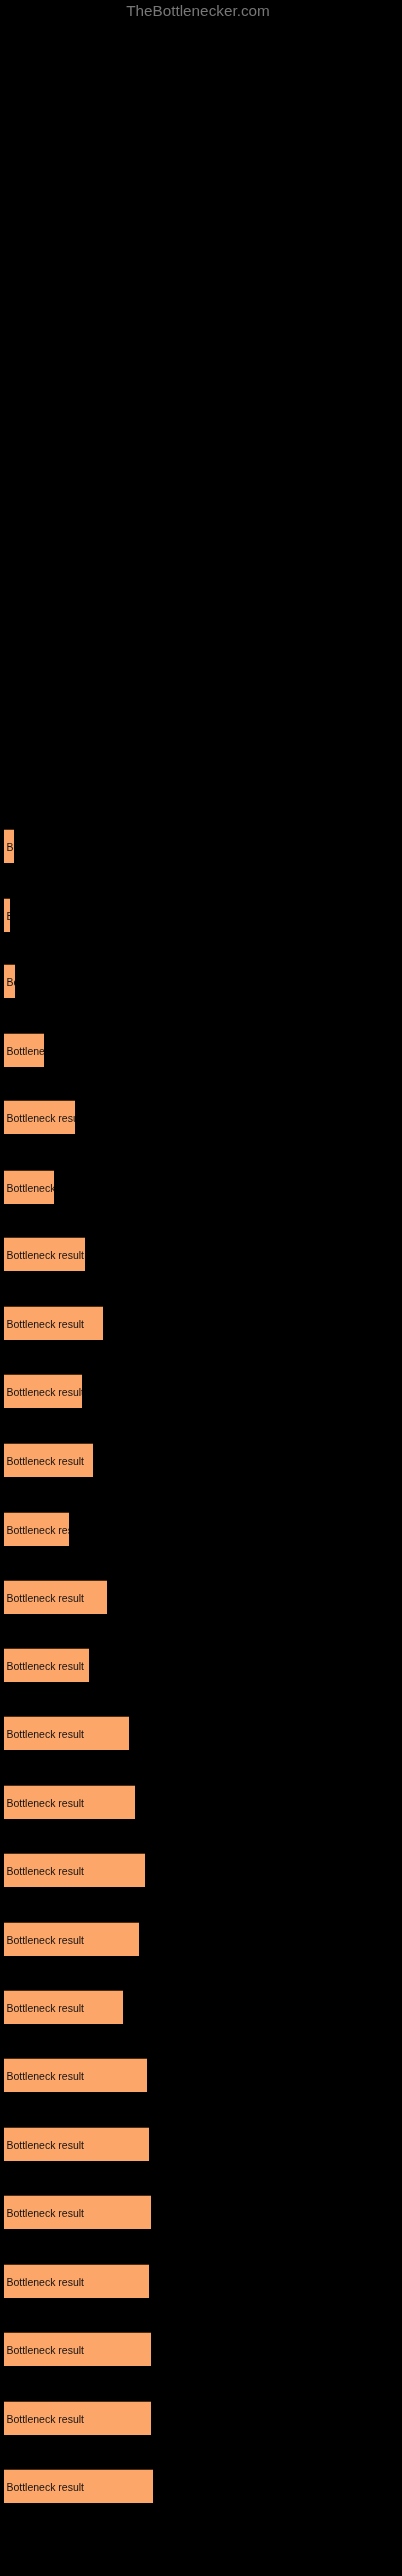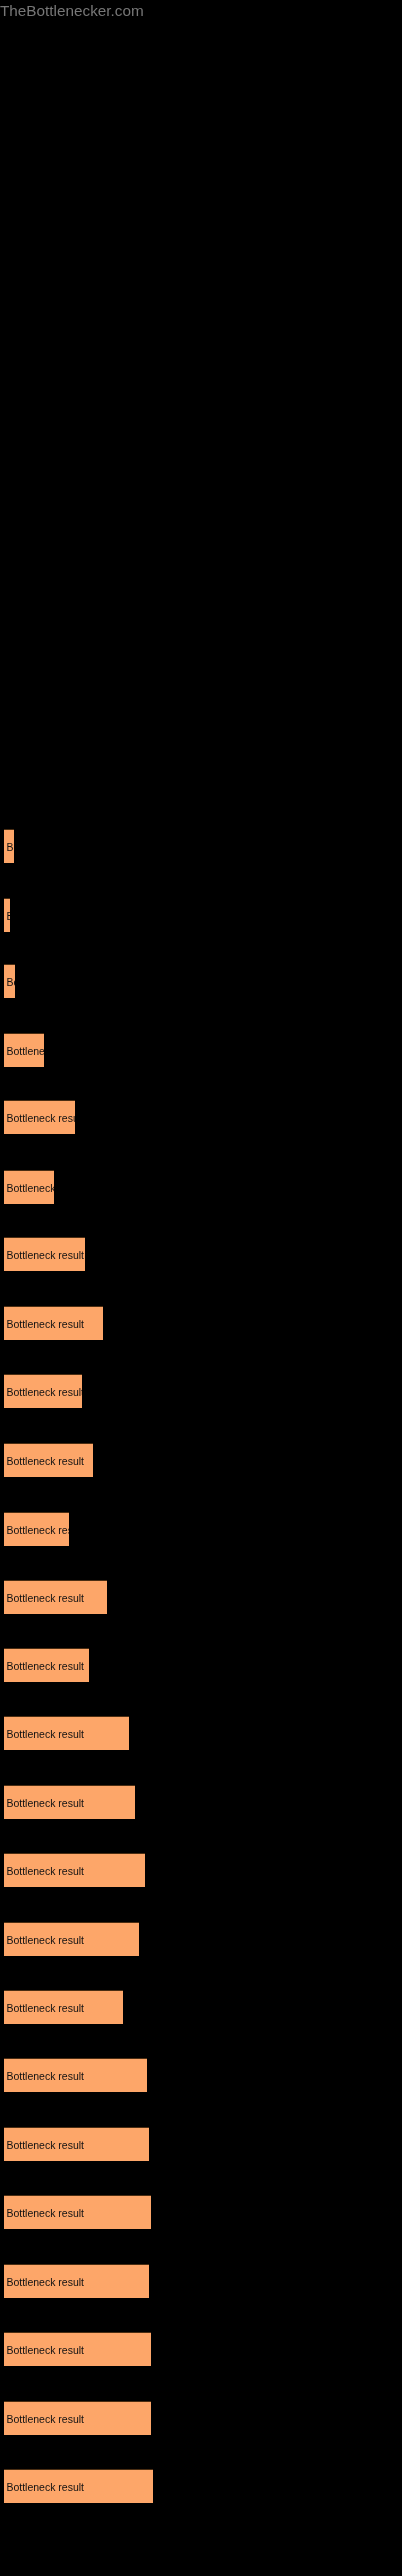--- a/index.html
+++ b/index.html
@@ -13,21 +13,21 @@
     position: relative;
     overflow: hidden;
     font-family: "Liberation Sans", sans-serif;
     background: #000000;
   }
   #site-title {
     position: absolute;
     top: 2.4px;
     left: 0;
     width: 396px;
-    text-align: left;
+    text-align: center;
     color: #777777;
     font-size: 15.3px;
     font-family: "Liberation Sans", sans-serif;
     letter-spacing: 0px;
     white-space: nowrap;
   }
   #chart {
     position: absolute;
     top: 0;
     left: 0;

